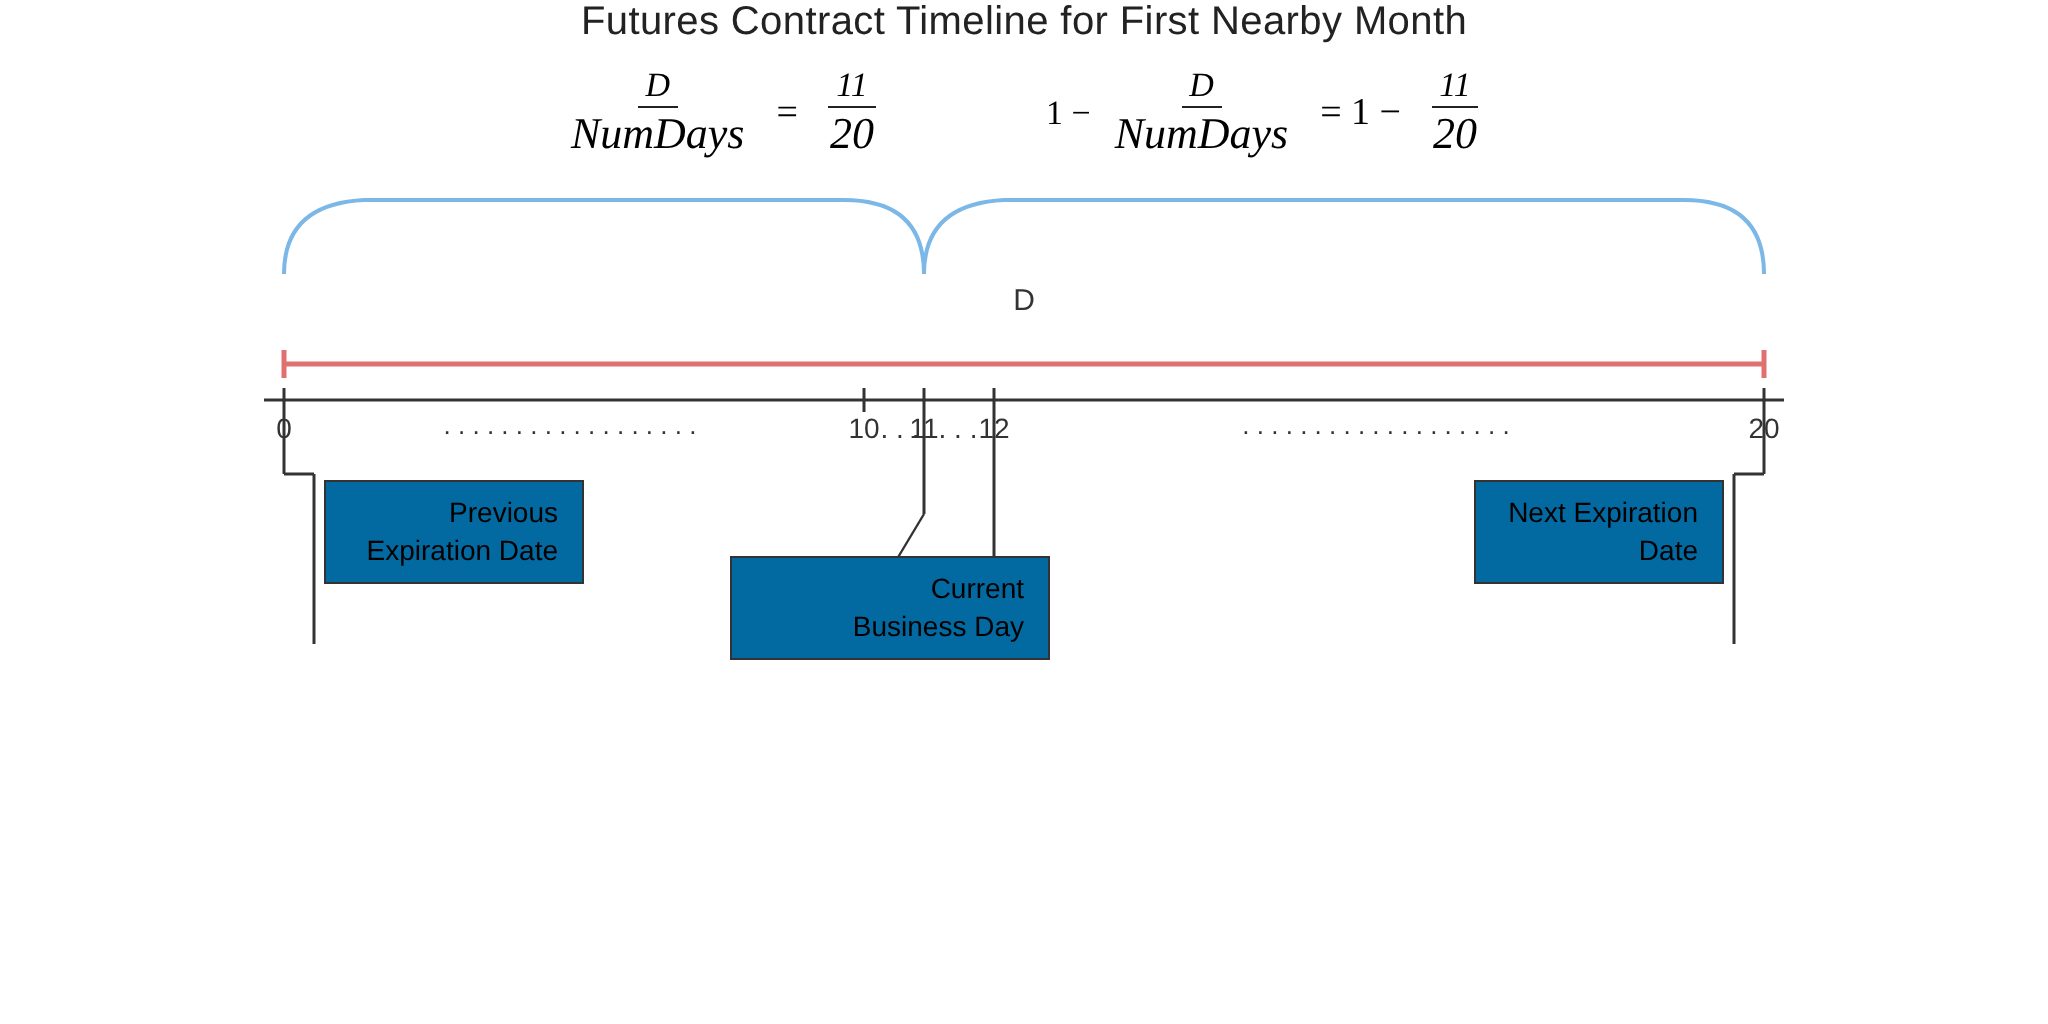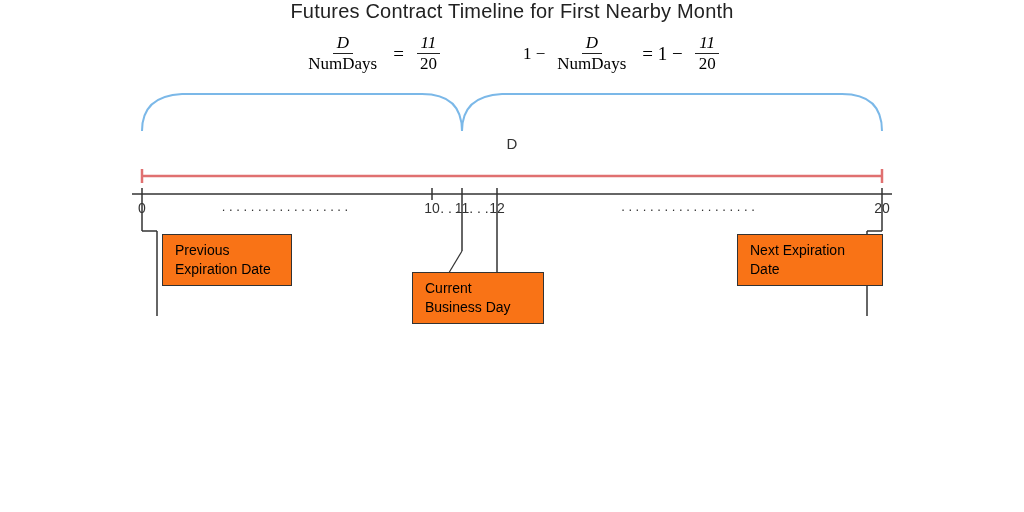--- a/index.html
+++ b/index.html
@@ -59,41 +59,42 @@
 
     .fraction .num {
       border-bottom: 1.5px solid #222;
       padding: 0 4px;
       font-style: italic;
       font-size: 17px;
     }
 
     .fraction .den {
       padding: 0 4px;
-      font-size: 17px;
+      font-style: italic;
+      font-size: 22px;
     }
 
     .eq-sign {
       font-size: 19px;
       margin: 0 4px;
     }
 
     .plain-num {
       font-size: 17px;
     }
 
     
     .label-box {
       position: absolute;
       border: 1.5px solid #333;
-      background: #f97316;
+      background: #0369a1;
       padding: 6px 12px;
       font-size: 14px;
       font-family: Arial, sans-serif;
-      text-align: left;
+      text-align: right;
       line-height: 1.35;
     }
   </style>
 </head>
 <body>
 
 <div id="main-container">
 
   <div class="title">Futures Contract Timeline for First Nearby Month</div>
 
@@ -176,26 +177,26 @@
       <line x1="765" y1="155" x2="765" y2="240" stroke="#333" stroke-width="1.5"></line>
 
     </svg>
 
     
     <div class="label-box" style="left:60px; top:158px; width:130px;">
       <span>Previous<br>Expiration Date</span>
     </div>
 
     
-    <div class="label-box" style="left:263px; top:196px; width:132px;margin-left:47px;">
+    <div class="label-box" style="left:263px; top:196px; width:160px;">
       <span>Current<br>Business Day</span>
     </div>
 
     
 
     
-    <div class="label-box" style="left:635px; top:158px; width:146px;">
+    <div class="label-box" style="left:635px; top:158px; width:125px;">
       <span>Next Expiration<br>Date</span>
     </div>
 
   </div>
 
 </div>
 
 </body></html>

